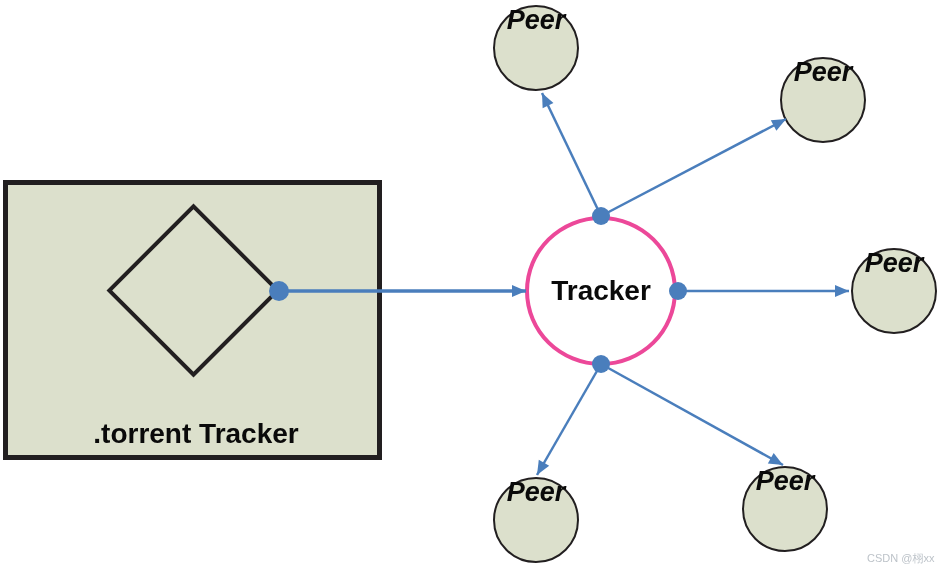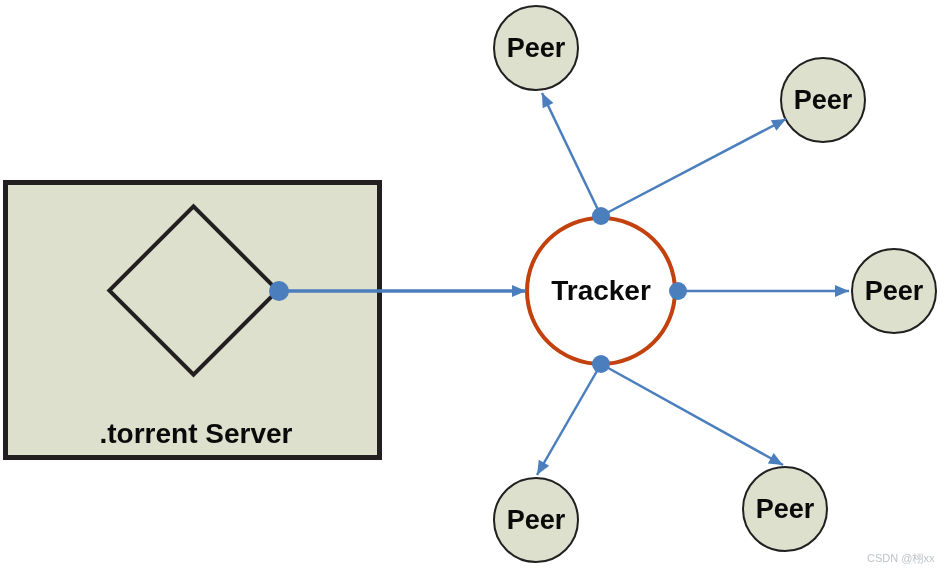--- a/index.html
+++ b/index.html
@@ -26,32 +26,33 @@
     position:absolute;left:194px;top:291px;transform:translate(-50%,-50%);
     font-size:28px;white-space:nowrap;
   }
   #server-label{
     position:absolute;left:196px;top:434px;transform:translate(-50%,-50%);
     font-size:28px;white-space:nowrap;
   }
   
   #tracker{
     position:absolute;left:525px;top:216px;width:152px;height:150px;
-    box-sizing:border-box;border:4px solid #c2410c;border-radius:50%;
+    box-sizing:border-box;border:4px solid #ec4899;border-radius:50%;
     background:var(--tracker-fill,#ffffff);
     display:flex;align-items:center;justify-content:center;
     font-size:28px;
   }
   
   .peer{
     position:absolute;width:86px;height:86px;box-sizing:border-box;
     border:2px solid var(--node-border,#221f20);border-radius:50%;
     background:var(--node-fill,#dce0cc);
-    display:flex;align-items:center;justify-content:center;
+    display:flex;align-items:flex-start;justify-content:center;
     font-size:27px;
+    font-style:italic;
   }
   #peer-top-left{left:493px;top:5px;}
   #peer-top-right{left:780px;top:57px;}
   #peer-right{left:851px;top:248px;}
   #peer-bottom-right{left:742px;top:466px;}
   #peer-bottom-left{left:493px;top:477px;}
   
   #overlay{position:absolute;left:0;top:0;pointer-events:none;}
   .arrow{stroke:var(--arrow,#4a7ebc);stroke-width:2.5;fill:none;}
   .arrow.thick{stroke-width:3.5;}
@@ -63,21 +64,21 @@
     font-size:11px;color:var(--watermark,#bdc3c9);white-space:nowrap;text-align:center;
   }
 </style>
 </head>
 <body>
 
 <div id="canvas">
 
   <div id="server-box"></div>
   <div id="diamond"></div>
-  <div id="server-label" class="node-text">.torrent Server</div>
+  <div id="server-label" class="node-text">.torrent Tracker</div>
 
   <div id="tracker" class="node-text">
     <span>Tracker</span>
   </div>
 
   <div id="peer-top-left" class="peer node-text">
     <span>Peer</span>
   </div>
   <div id="peer-top-right" class="peer node-text">
     <span>Peer</span>

